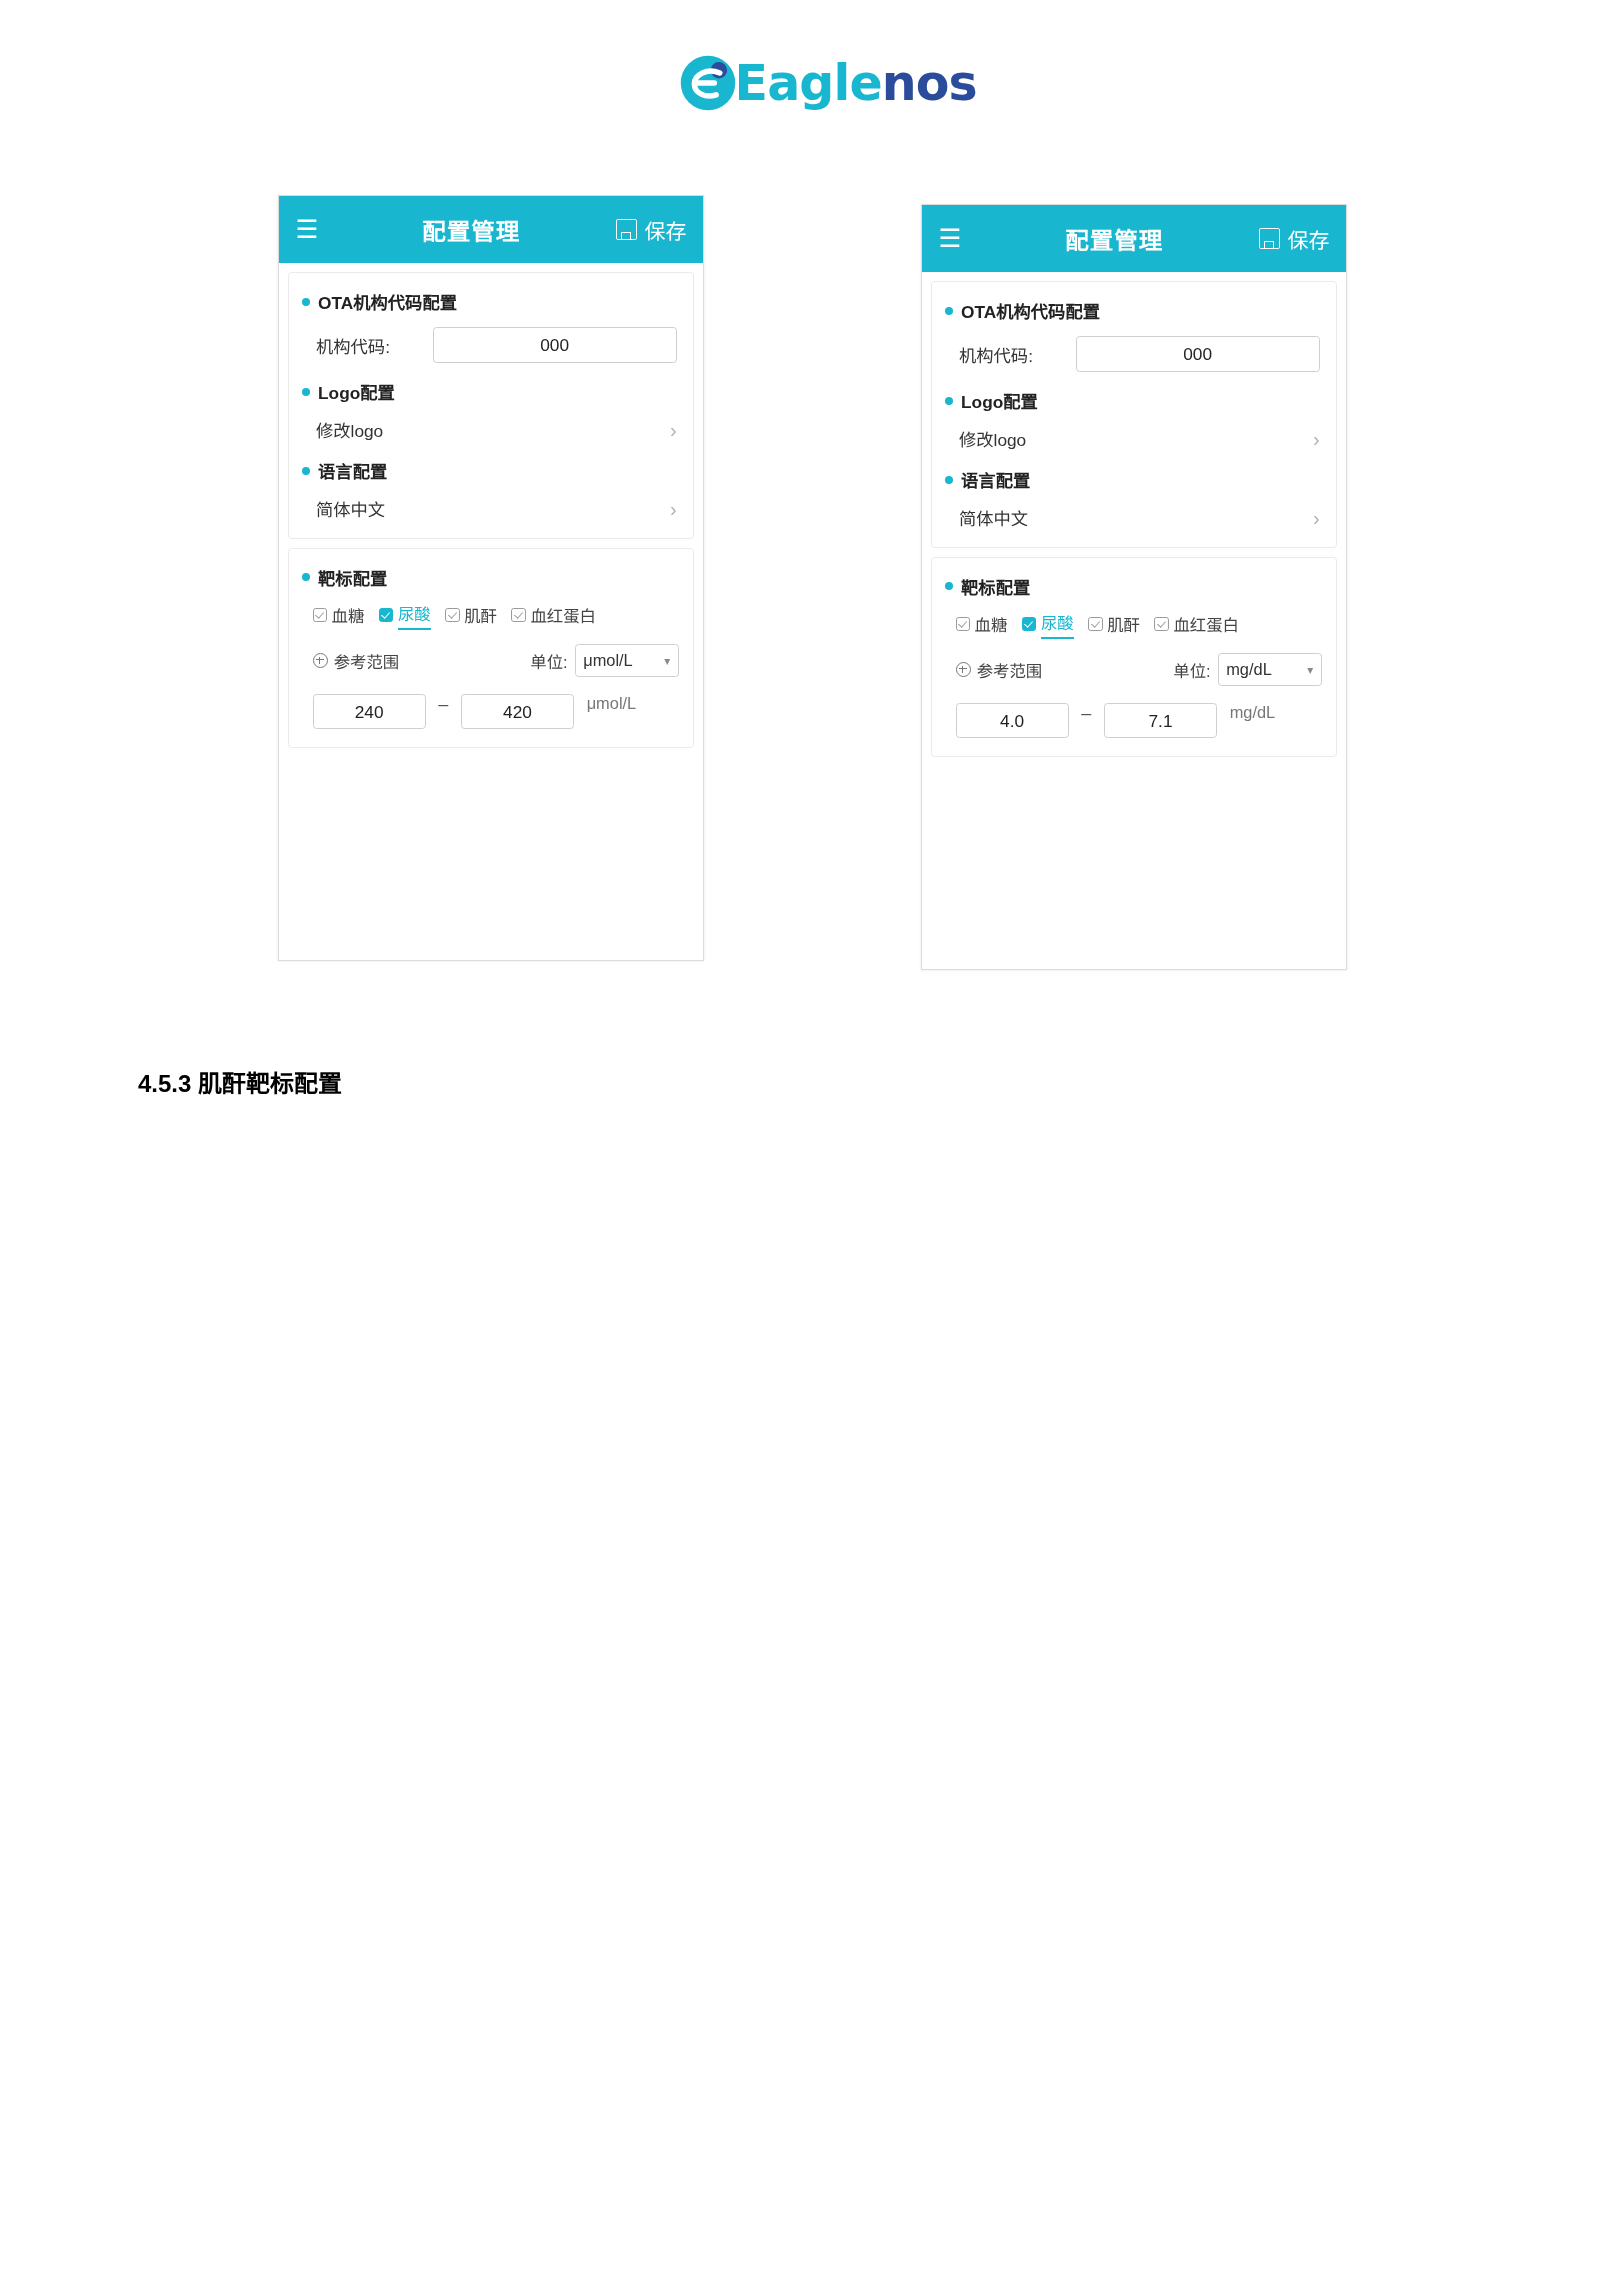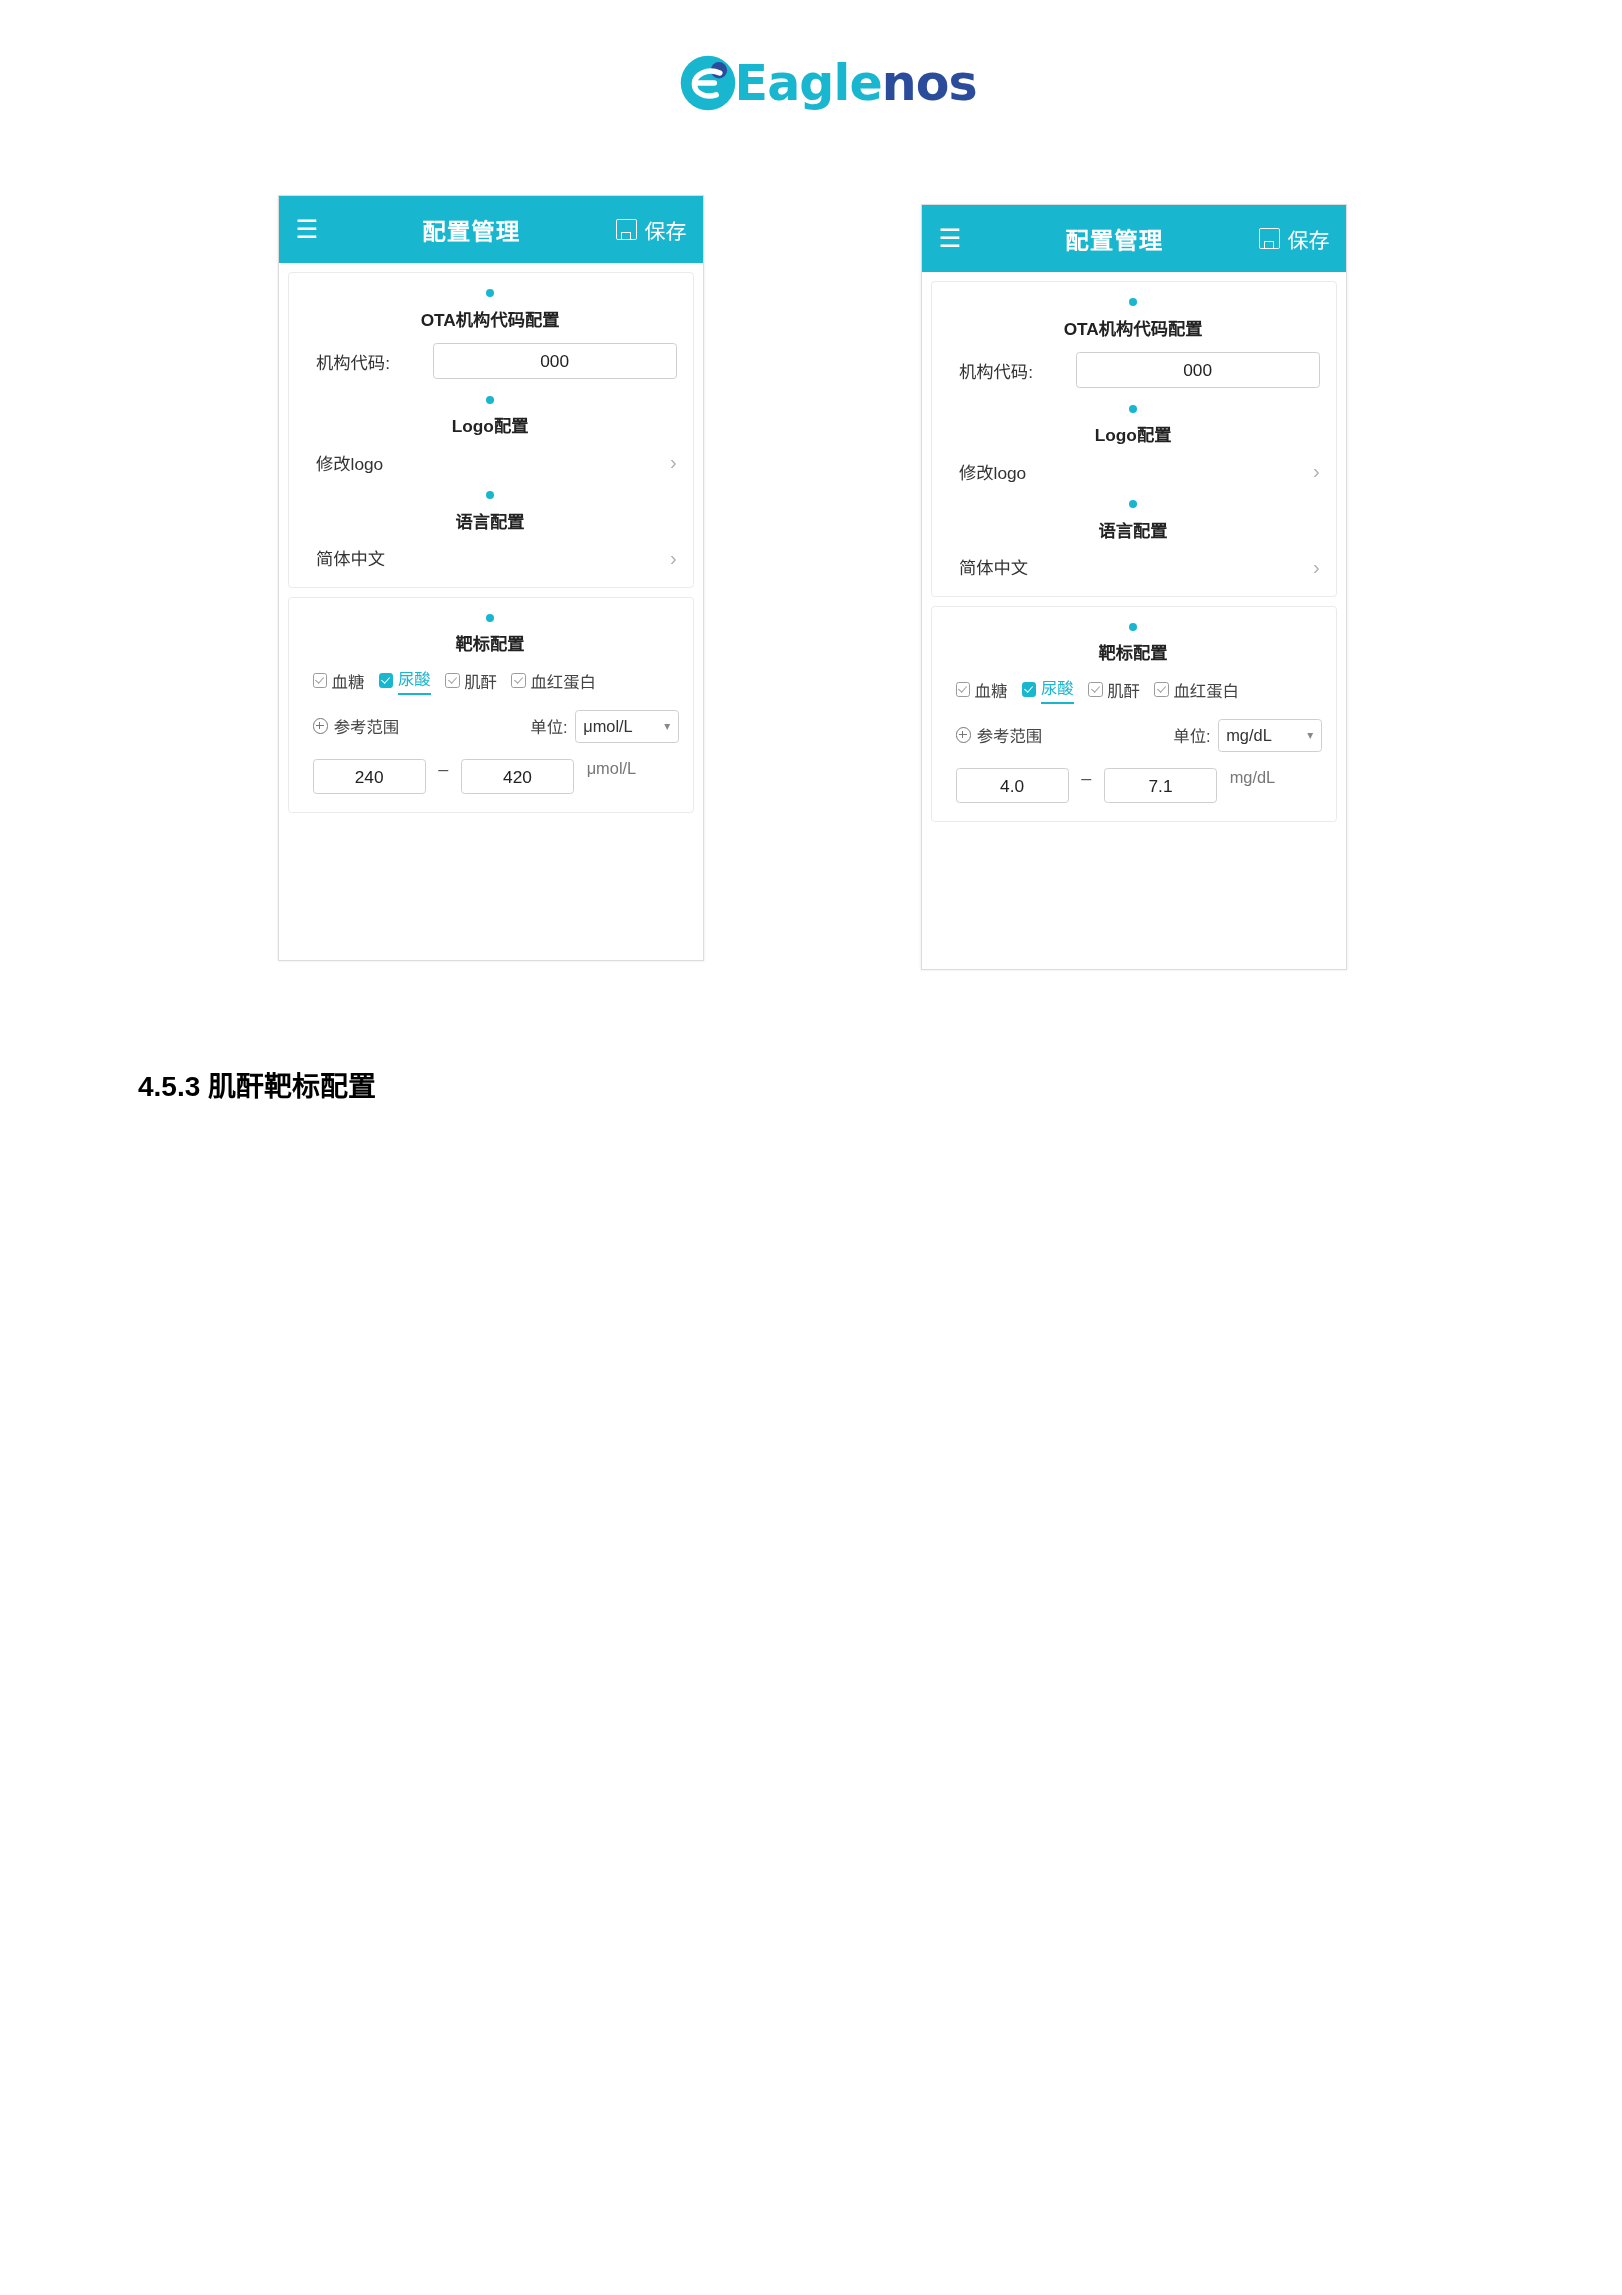--- a/index.html
+++ b/index.html
@@ -128,21 +128,20 @@
     padding: 7.3px 0 9px 0;
   }
   .section-title {
     display: flex;
     align-items: center;
     gap: 8.2px;
     padding: 9px 14.5px 5.5px 12.7px;
     font-size: 17.3px;
     font-weight: bold;
     color: #222;
-    flex-direction: column;
   }
   .dot {
     width: 8.2px;
     height: 8.2px;
     border-radius: 50%;
     background: #18b6cf;
     flex: none;
   }
   .row {
     display: flex;
@@ -328,21 +327,21 @@
     text-align: center;
     font-size: 23px;
     color: #111;
   }
 
   
   .heading {
     position: absolute;
     top: 1064px;
     left: 138px;
-    font-size: 28px;
+    font-size: 24px;
     font-weight: bold;
     color: #000;
   }
   .para {
     position: absolute;
     top: 1135px;
     left: 138px;
     width: 1323px;
     font-size: 24.5px;
     line-height: 2.18;

